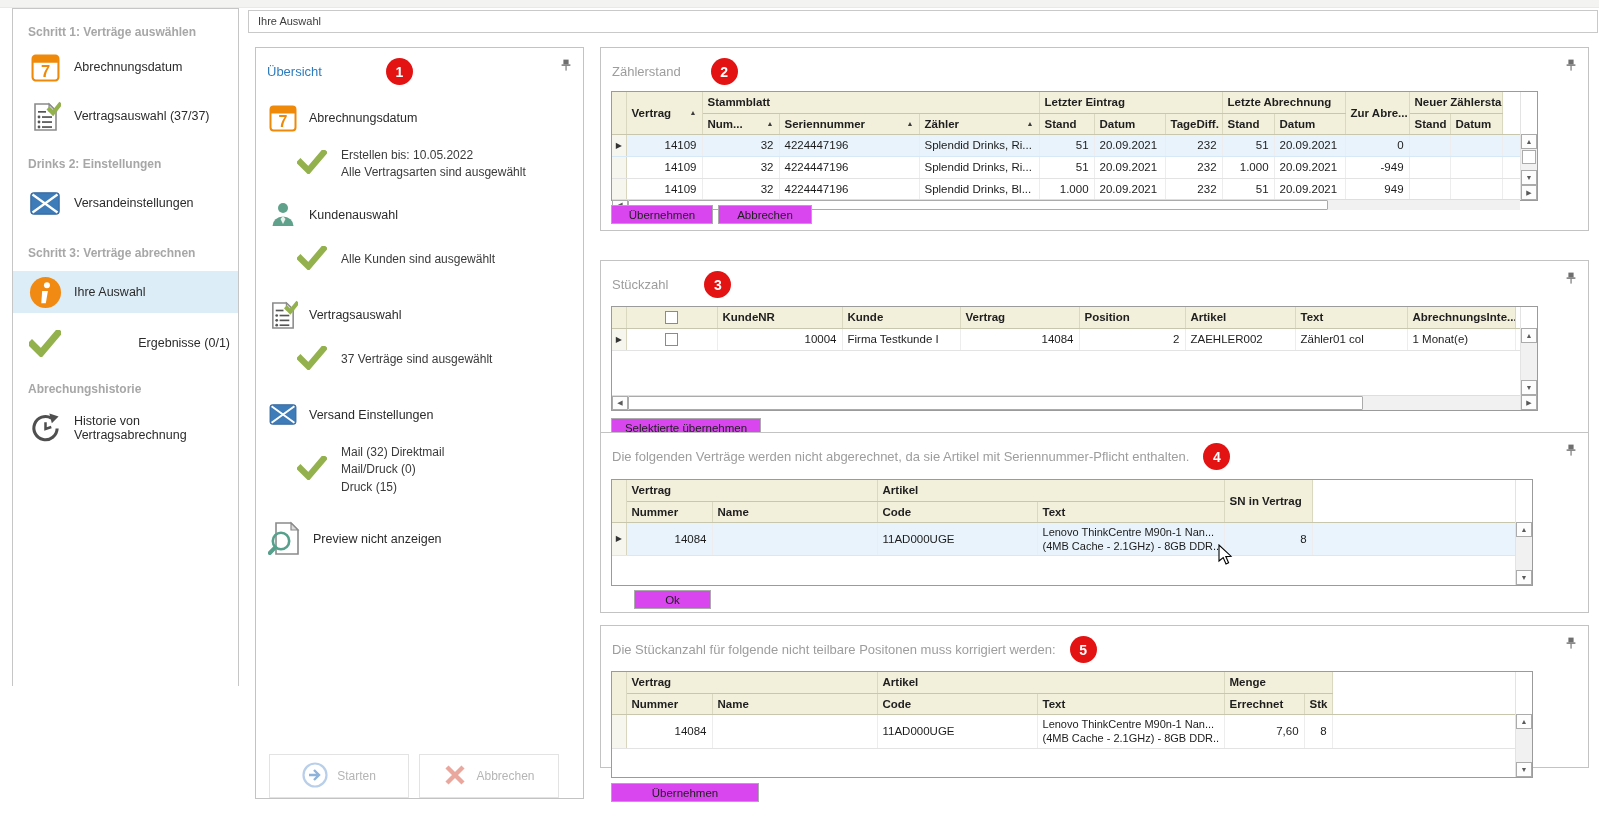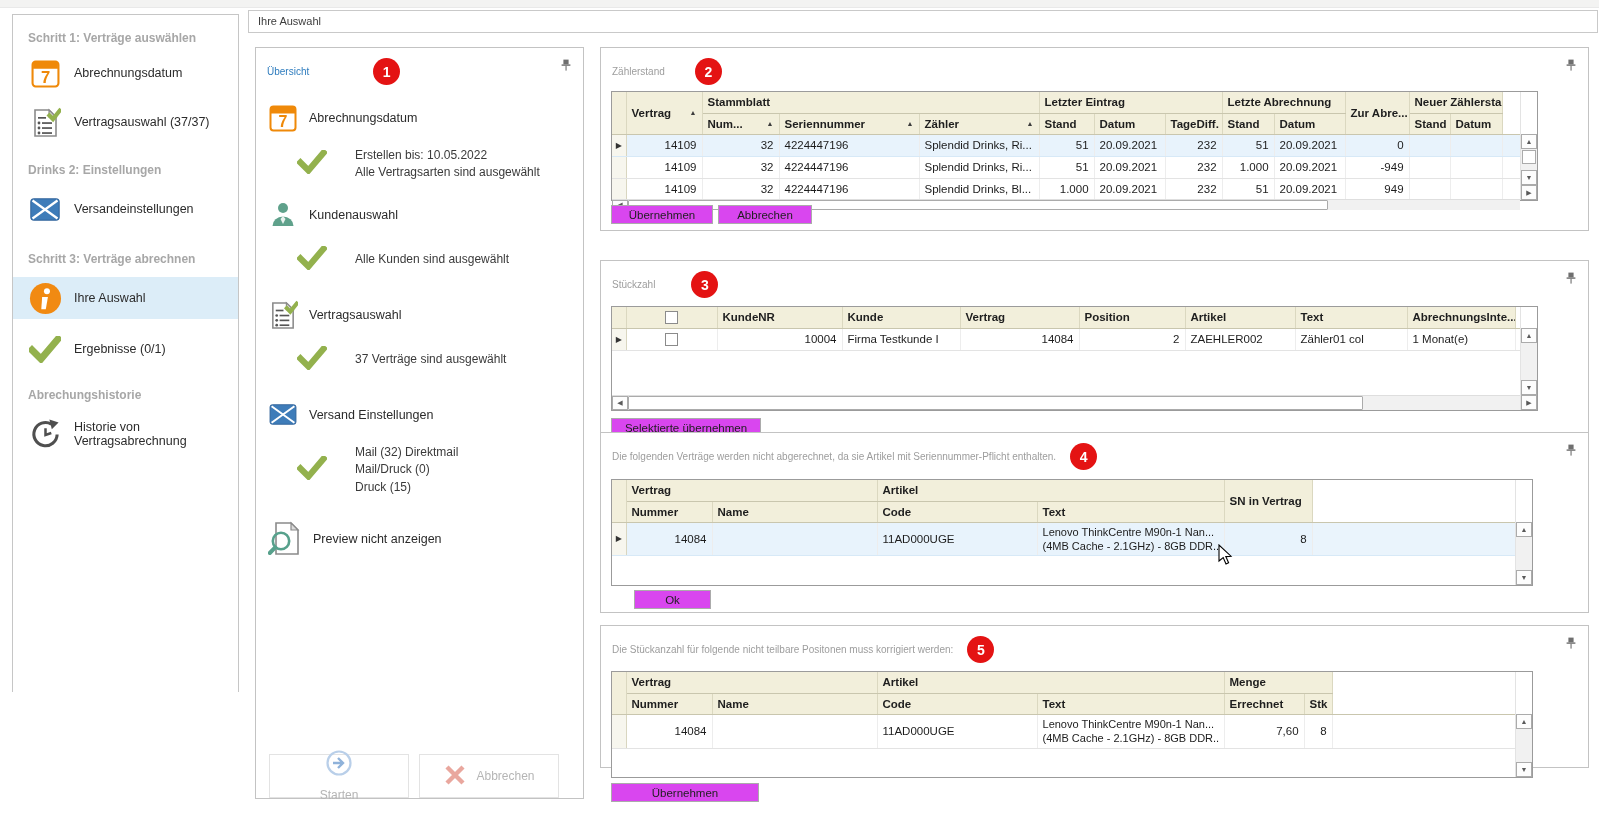--- a/index.html
+++ b/index.html
@@ -1,30 +1,30 @@
 <!DOCTYPE html>
 <html><head>
 <meta charset="utf-8">
 <style>
 *{box-sizing:border-box;margin:0;padding:0;}
 html,body{width:1599px;height:816px;}
 body{position:relative;overflow:hidden;background:#fff;font-family:"Liberation Sans",sans-serif;color:#2b2b2b;}
 .top-strip{position:absolute;left:0;top:0;width:100%;height:8px;background:#f3f3f2;border-bottom:1px solid #e9e9e9;}
 
-.sidebar{position:absolute;left:12px;top:14px;width:227px;height:678px;background:#fff;border:1px solid #c6c6c6;border-bottom:none;}
+.sidebar{position:absolute;left:12px;top:8px;width:227px;height:678px;background:#fff;border:1px solid #c6c6c6;border-bottom:none;}
 .side-header{margin:16px 0 0 15px;font-size:12px;font-weight:bold;color:#a7a7a7;}
 .side-item{display:flex;align-items:center;gap:12px;padding:4px 8px 4px 15px;margin-top:7px;font-size:12.5px;color:#2b2b2b;cursor:default;}
 .side-item.sel{background:#dcedf8;}
 .icon-box{width:34px;height:34px;display:flex;align-items:center;justify-content:center;flex:0 0 34px;}
 
 .tabbar{position:absolute;left:248px;top:10px;width:1350px;height:23px;background:#fff;border:1px solid #c9c9c9;font-size:11px;color:#3c3c3c;line-height:21px;padding-left:9px;}
 
 .panel{position:absolute;background:#fff;border:1px solid #c3c3c3;}
 .ptitle-row{display:flex;align-items:center;padding:10px 0 0 11px;}
-.ptitle{font-size:10px;color:#9d9d9d;white-space:nowrap;}
+.ptitle{font-size:13px;color:#9d9d9d;white-space:nowrap;}
 .ptitle.blue{color:#2e7cbe;}
 .badge{width:27px;height:27px;border-radius:50%;background:#e41313;color:#fff;font-size:14px;font-weight:bold;display:flex;align-items:center;justify-content:center;flex:0 0 27px;}
 .pin{position:absolute;top:11px;right:11px;}
 
 .gridbox{position:absolute;display:flex;border:1px solid #9b9b9b;background:#fff;}
 .gridcol{display:flex;flex-direction:column;}
 table.grid{border-collapse:collapse;table-layout:fixed;font-size:11.5px;}
 table.grid th{background:#f2efdb;font-weight:bold;text-align:left;padding:0 5px;border-right:1px solid #dbd8c0;border-bottom:1px solid #c9c6ae;height:21px;color:#1e1e1e;white-space:nowrap;overflow:hidden;vertical-align:middle;}
 table.grid th.fill{background:#fff;border-right:none;}
 table.grid td{padding:0 5px;height:22px;border-right:1px solid #ededed;border-bottom:1px solid #e3e3e3;background:#fff;white-space:nowrap;overflow:hidden;color:#1c1c1c;vertical-align:middle;}
@@ -46,21 +46,21 @@
 .vthumb{height:14px;background:#fff;border:1px solid #ababab;margin:1px;}
 .vsp{flex:1;}
 .corner .sbtn{width:100%;height:15px;flex:1;}
 .corner{height:15px;display:flex;flex:0 0 15px;}
 
 .btn{position:absolute;height:19px;background:#d946ef;border:1px solid #ababab;font-size:11.5px;color:#1e1e1e;font-family:inherit;display:flex;align-items:center;justify-content:center;cursor:default;}
 .bigbtn{position:absolute;width:140px;height:44px;background:#fff;border:1px solid #e3e3e3;color:#b5b5b5;font-size:12px;display:flex;align-items:center;justify-content:center;gap:9px;font-family:inherit;}
 
 .ov-head{display:flex;align-items:center;gap:11px;margin-left:12px;}
 .ov-label{font-size:12.5px;color:#2b2b2b;}
-.ov-status{display:flex;align-items:center;gap:28px;margin-left:41px;}
+.ov-status{display:flex;align-items:center;gap:14px;margin-left:41px;}
 .ov-lines{font-size:12px;color:#3a3a3a;line-height:1.45;}
 .wrapcell div{line-height:14px;font-size:11px;white-space:nowrap;overflow:hidden;}
 .cursor{position:absolute;left:1218px;top:544px;}
 </style>
 </head>
 <body>
 
 <div class="top-strip"></div>
 
 <aside class="sidebar">
@@ -113,21 +113,21 @@
     <span class="icon-box">
       <svg width="33" height="33" viewBox="0 0 34 34">
           <circle cx="17" cy="17" r="16" fill="#f18a12"></circle>
           <circle cx="18.5" cy="9.5" r="3.1" fill="#fff"></circle>
           <path d="M13.5 15.5 h6 l-2.2 12.5 h-4.6 z" fill="#fff"></path>
         </svg>
     </span>
     <span>Ihre Auswahl</span>
   </div>
 
-  <div class="side-item" style="margin-top:9px;">
+  <div class="side-item" style="margin-top:9px;justify-content:space-between;">
     <span class="icon-box">
       <svg width="32" height="27" viewBox="0 0 32 27">
           <path d="M3 14 L12 23 L29 3" fill="none" stroke="#93b14d" stroke-width="7" stroke-linecap="square"></path>
         </svg>
     </span>
     <span>Ergebnisse (0/1)</span>
   </div>
 
   <div class="side-header" style="margin-top:18px;">Abrechungshistorie</div>
 
@@ -248,21 +248,21 @@
       <svg width="34" height="35" viewBox="0 0 34 35">
           <path d="M8 2 h15 l7 7 v24 h-22 z" fill="#fff" stroke="#8a8a8a" stroke-width="1.6"></path>
           <path d="M23 2 l7 7 h-7 z" fill="#dcdcdc" stroke="#8a8a8a" stroke-width="1.2"></path>
           <circle cx="13" cy="20" r="8.2" fill="none" stroke="#57a18c" stroke-width="2.6"></circle>
           <path d="M7.2 26.4 L1.8 32" stroke="#57a18c" stroke-width="4" stroke-linecap="round"></path>
         </svg>
     </span>
     <span class="ov-label">Preview nicht anzeigen</span>
   </div>
 
-  <button class="bigbtn" style="left:13px;top:706px;flex-direction:column;">
+  <button class="bigbtn" style="left:13px;top:706px;">
     <span><svg width="26" height="26" viewBox="0 0 26 26">
           <circle cx="13" cy="13" r="11.5" fill="none" stroke="#b9cfe9" stroke-width="2.2"></circle>
           <path d="M7 13 h9 M12 8 l5 5 -5 5" fill="none" stroke="#8fb2da" stroke-width="2.4"></path>
         </svg></span>
     <span>Starten</span>
   </button>
   <button class="bigbtn" style="left:163px;top:706px;">
     <span><svg width="24" height="24" viewBox="0 0 24 24">
           <path d="M4 4 L20 20 M20 4 L4 20" stroke="#e9a79e" stroke-width="4.4"></path>
         </svg></span>

